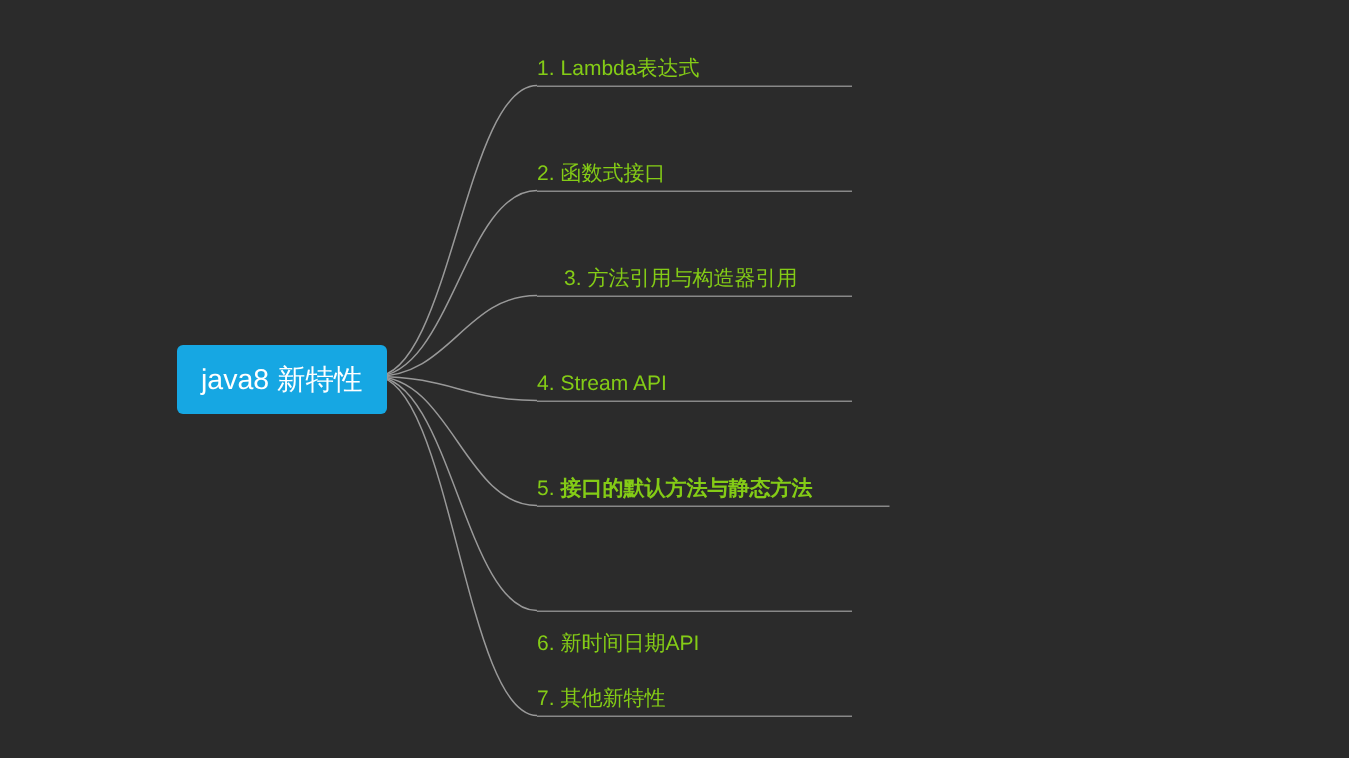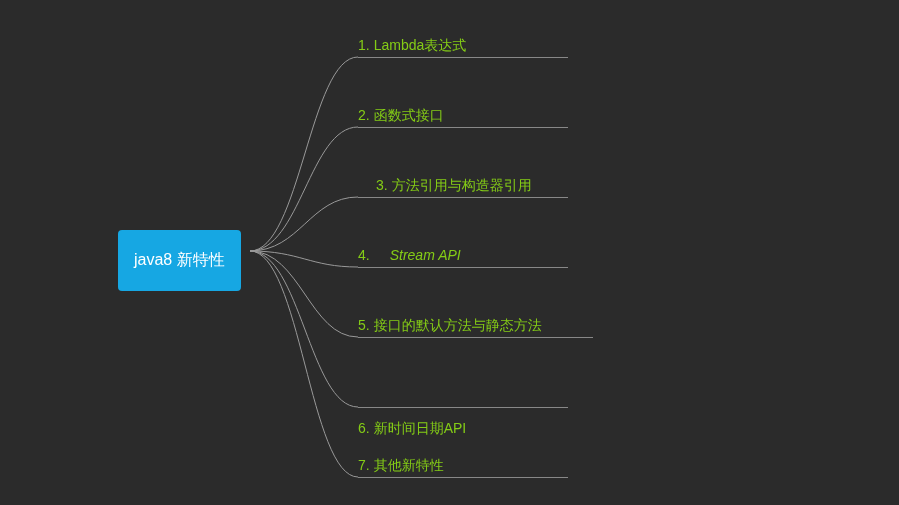--- a/index.html
+++ b/index.html
@@ -8,23 +8,23 @@
       width: 899px;
       height: 505px;
       position: relative;
       font-family: "Microsoft YaHei", Arial, sans-serif;
       overflow: hidden;
     }
     .root-node {
       position: absolute;
       background: #16a7e3;
       color: #ffffff;
-      padding: 20px 16px;
+      padding: 10px 16px;
       border-radius: 4px;
-      font-size: 16px;
+      font-size: 19px;
       white-space: nowrap;
     }
     .child-node {
       position: absolute;
       color: #84cc16;
       font-size: 14px;
       white-space: nowrap;
     }
     .child-underline {
       position: absolute;
@@ -62,21 +62,21 @@
   <span>java8 新特性</span>
 </div>
 
 <div id="children-container">
     <div class="child-node" style="left: 358px; top: 37px;"><span>1.</span><span style="margin-left: 4px;">Lambda表达式</span></div>
     <div class="child-underline" style="left: 358px; top: 57px; width: 210px;"></div>
     <div class="child-node" style="left: 358px; top: 107px;"><span>2.</span><span style="margin-left: 4px;">函数式接口</span></div>
     <div class="child-underline" style="left: 358px; top: 127px; width: 210px;"></div>
     <div class="child-node" style="left: 376px; top: 177px;"><span>3.</span><span style="margin-left: 4px;">方法引用与构造器引用</span></div>
     <div class="child-underline" style="left: 358px; top: 197px; width: 210px;"></div>
-    <div class="child-node" style="left: 358px; top: 247px;"><span>4.</span><span style="margin-left: 20px; font-style: italic;">Stream API</span></div>
+    <div class="child-node" style="left: 358px; top: 247px;"><span>4.</span><span style="margin-left: 4px;">Stream API</span></div>
     <div class="child-underline" style="left: 358px; top: 267px; width: 210px;"></div>
-    <div class="child-node" style="left: 358px; top: 317px;"><span>5.</span><span style="margin-left: 4px;">接口的默认方法与静态方法</span></div>
+    <div class="child-node" style="left: 358px; top: 317px;"><span>5.</span><span style="margin-left: 4px; font-weight: bold;">接口的默认方法与静态方法</span></div>
     <div class="child-underline" style="left: 358px; top: 337px; width: 235px;"></div>
     <div class="child-node" style="left: 358px; top: 387px; margin-top: 33px;"><span>6.</span><span style="margin-left: 4px;">新时间日期API</span></div>
     <div class="child-underline" style="left: 358px; top: 407px; width: 210px;"></div>
     <div class="child-node" style="left: 358px; top: 457px;"><span>7.</span><span style="margin-left: 4px;">其他新特性</span></div>
     <div class="child-underline" style="left: 358px; top: 477px; width: 210px;"></div>
   </div>
 
 </body></html>

